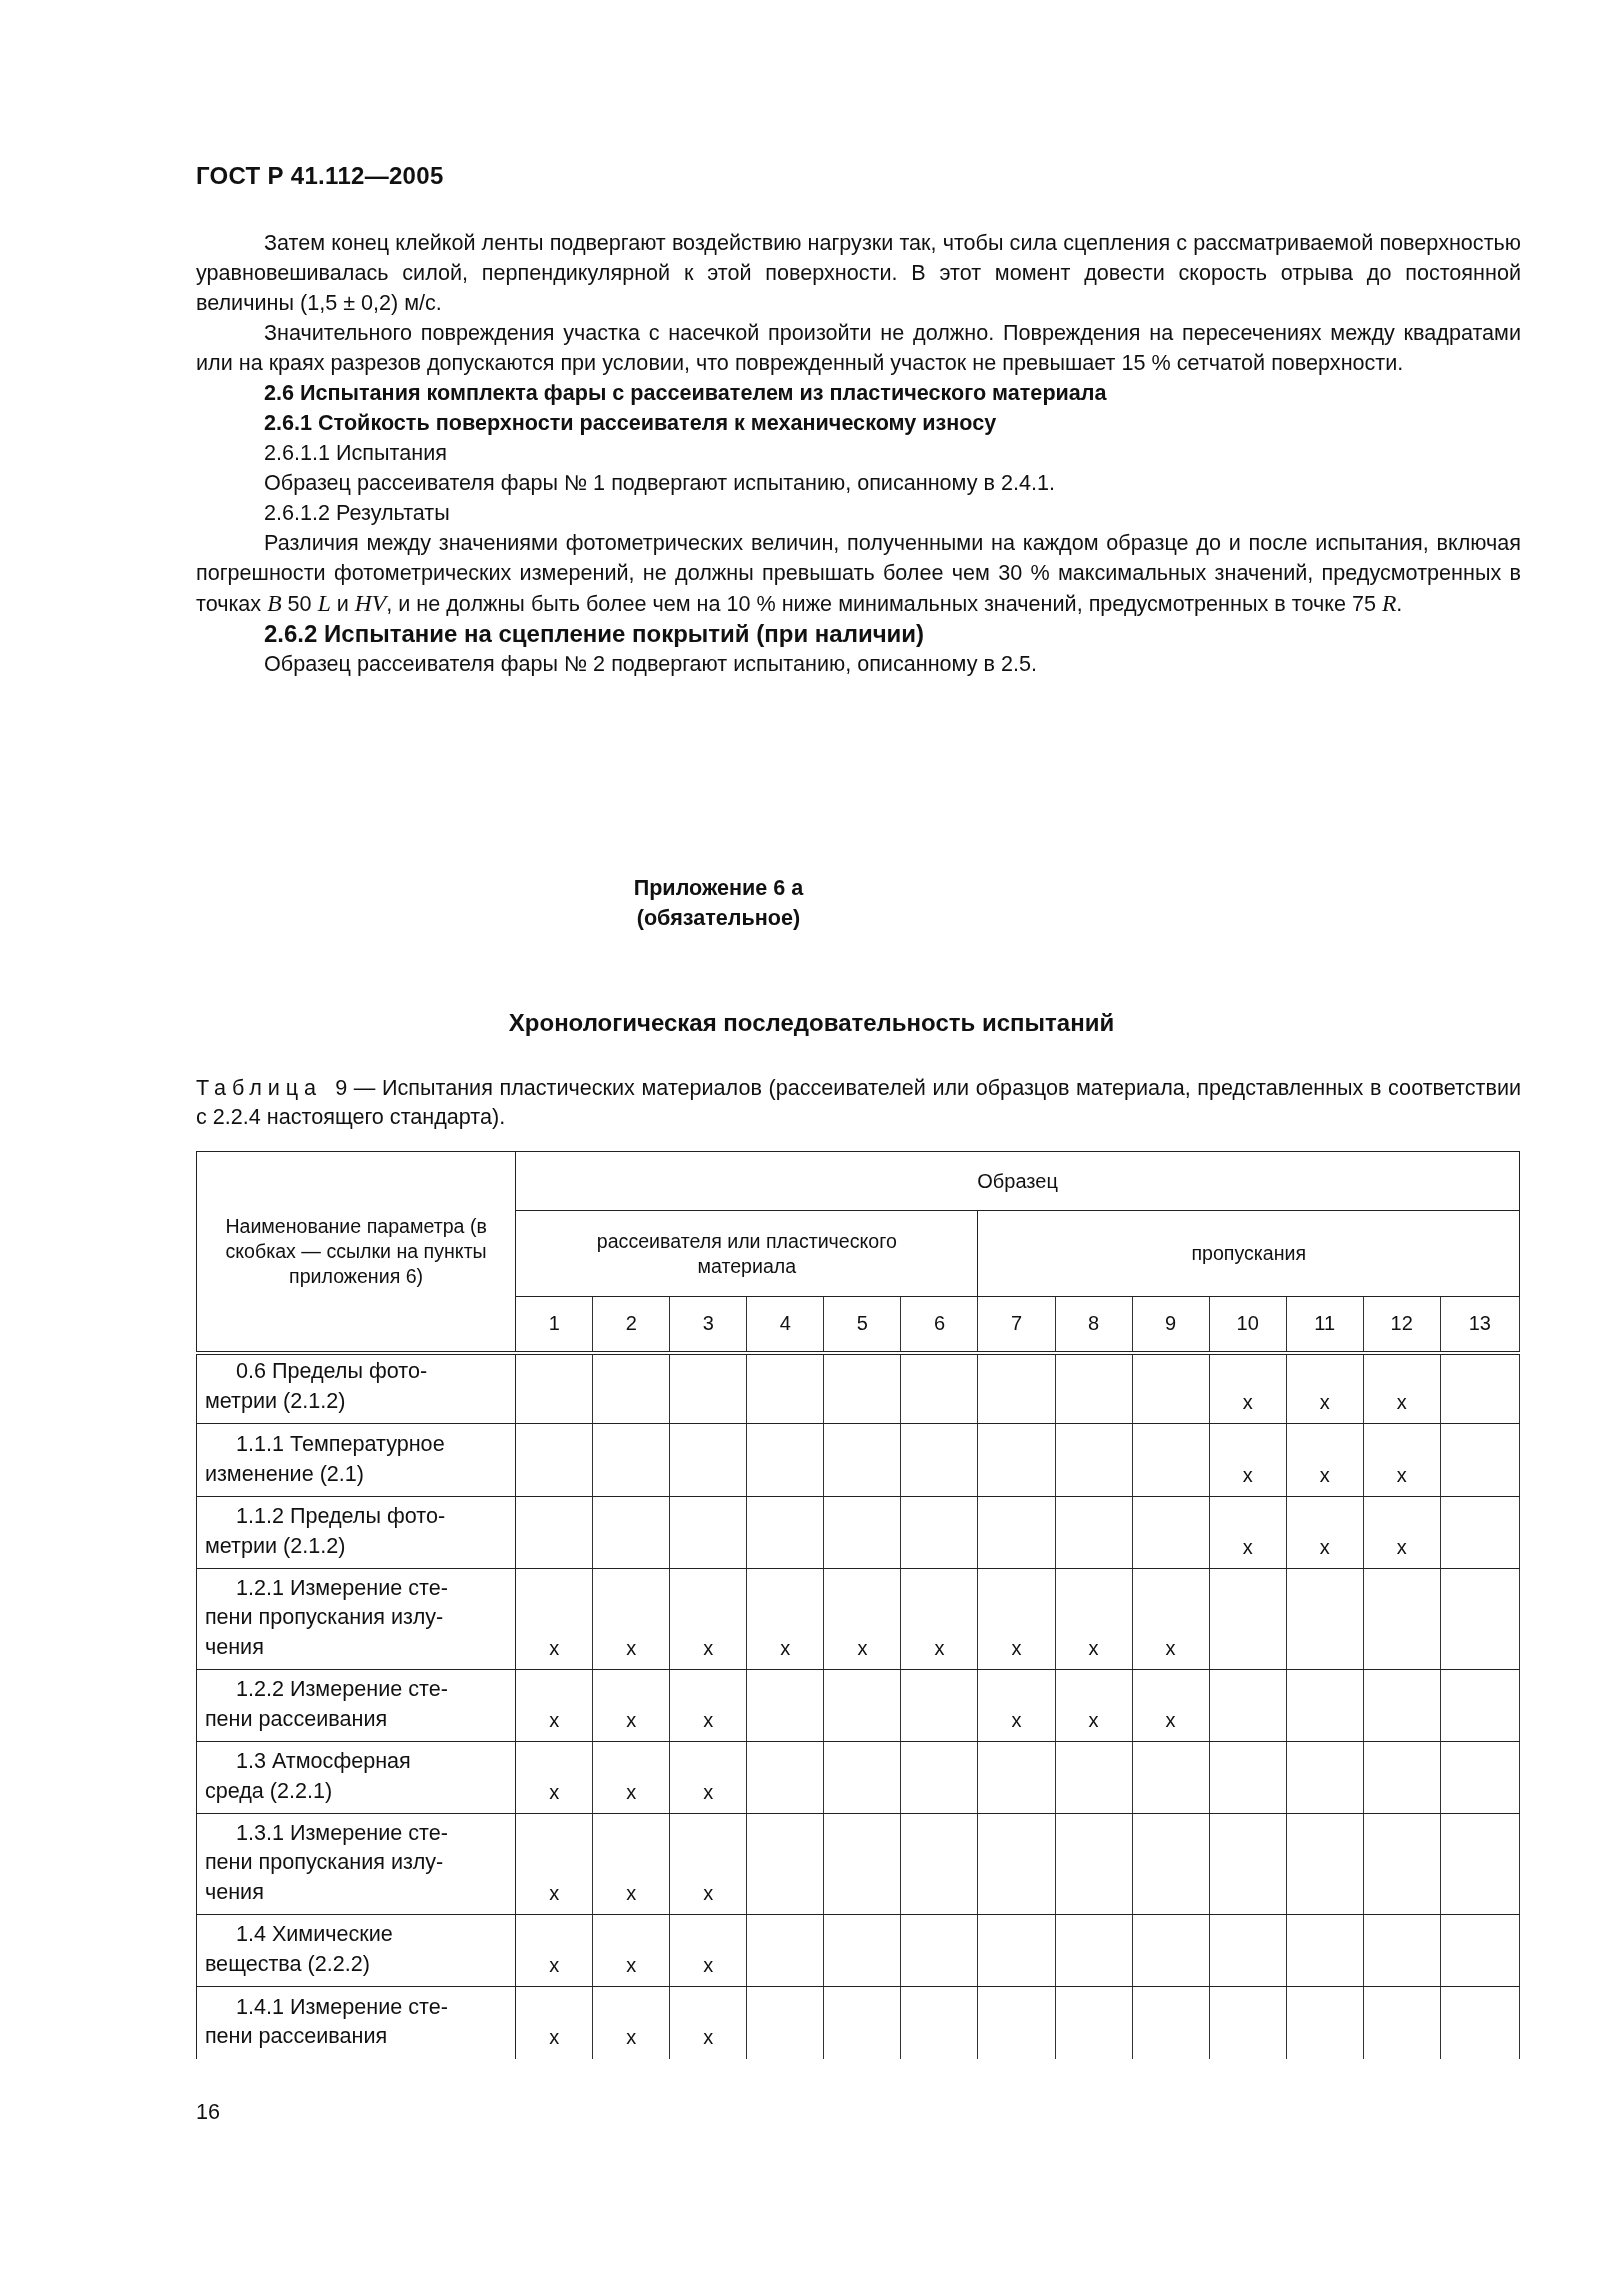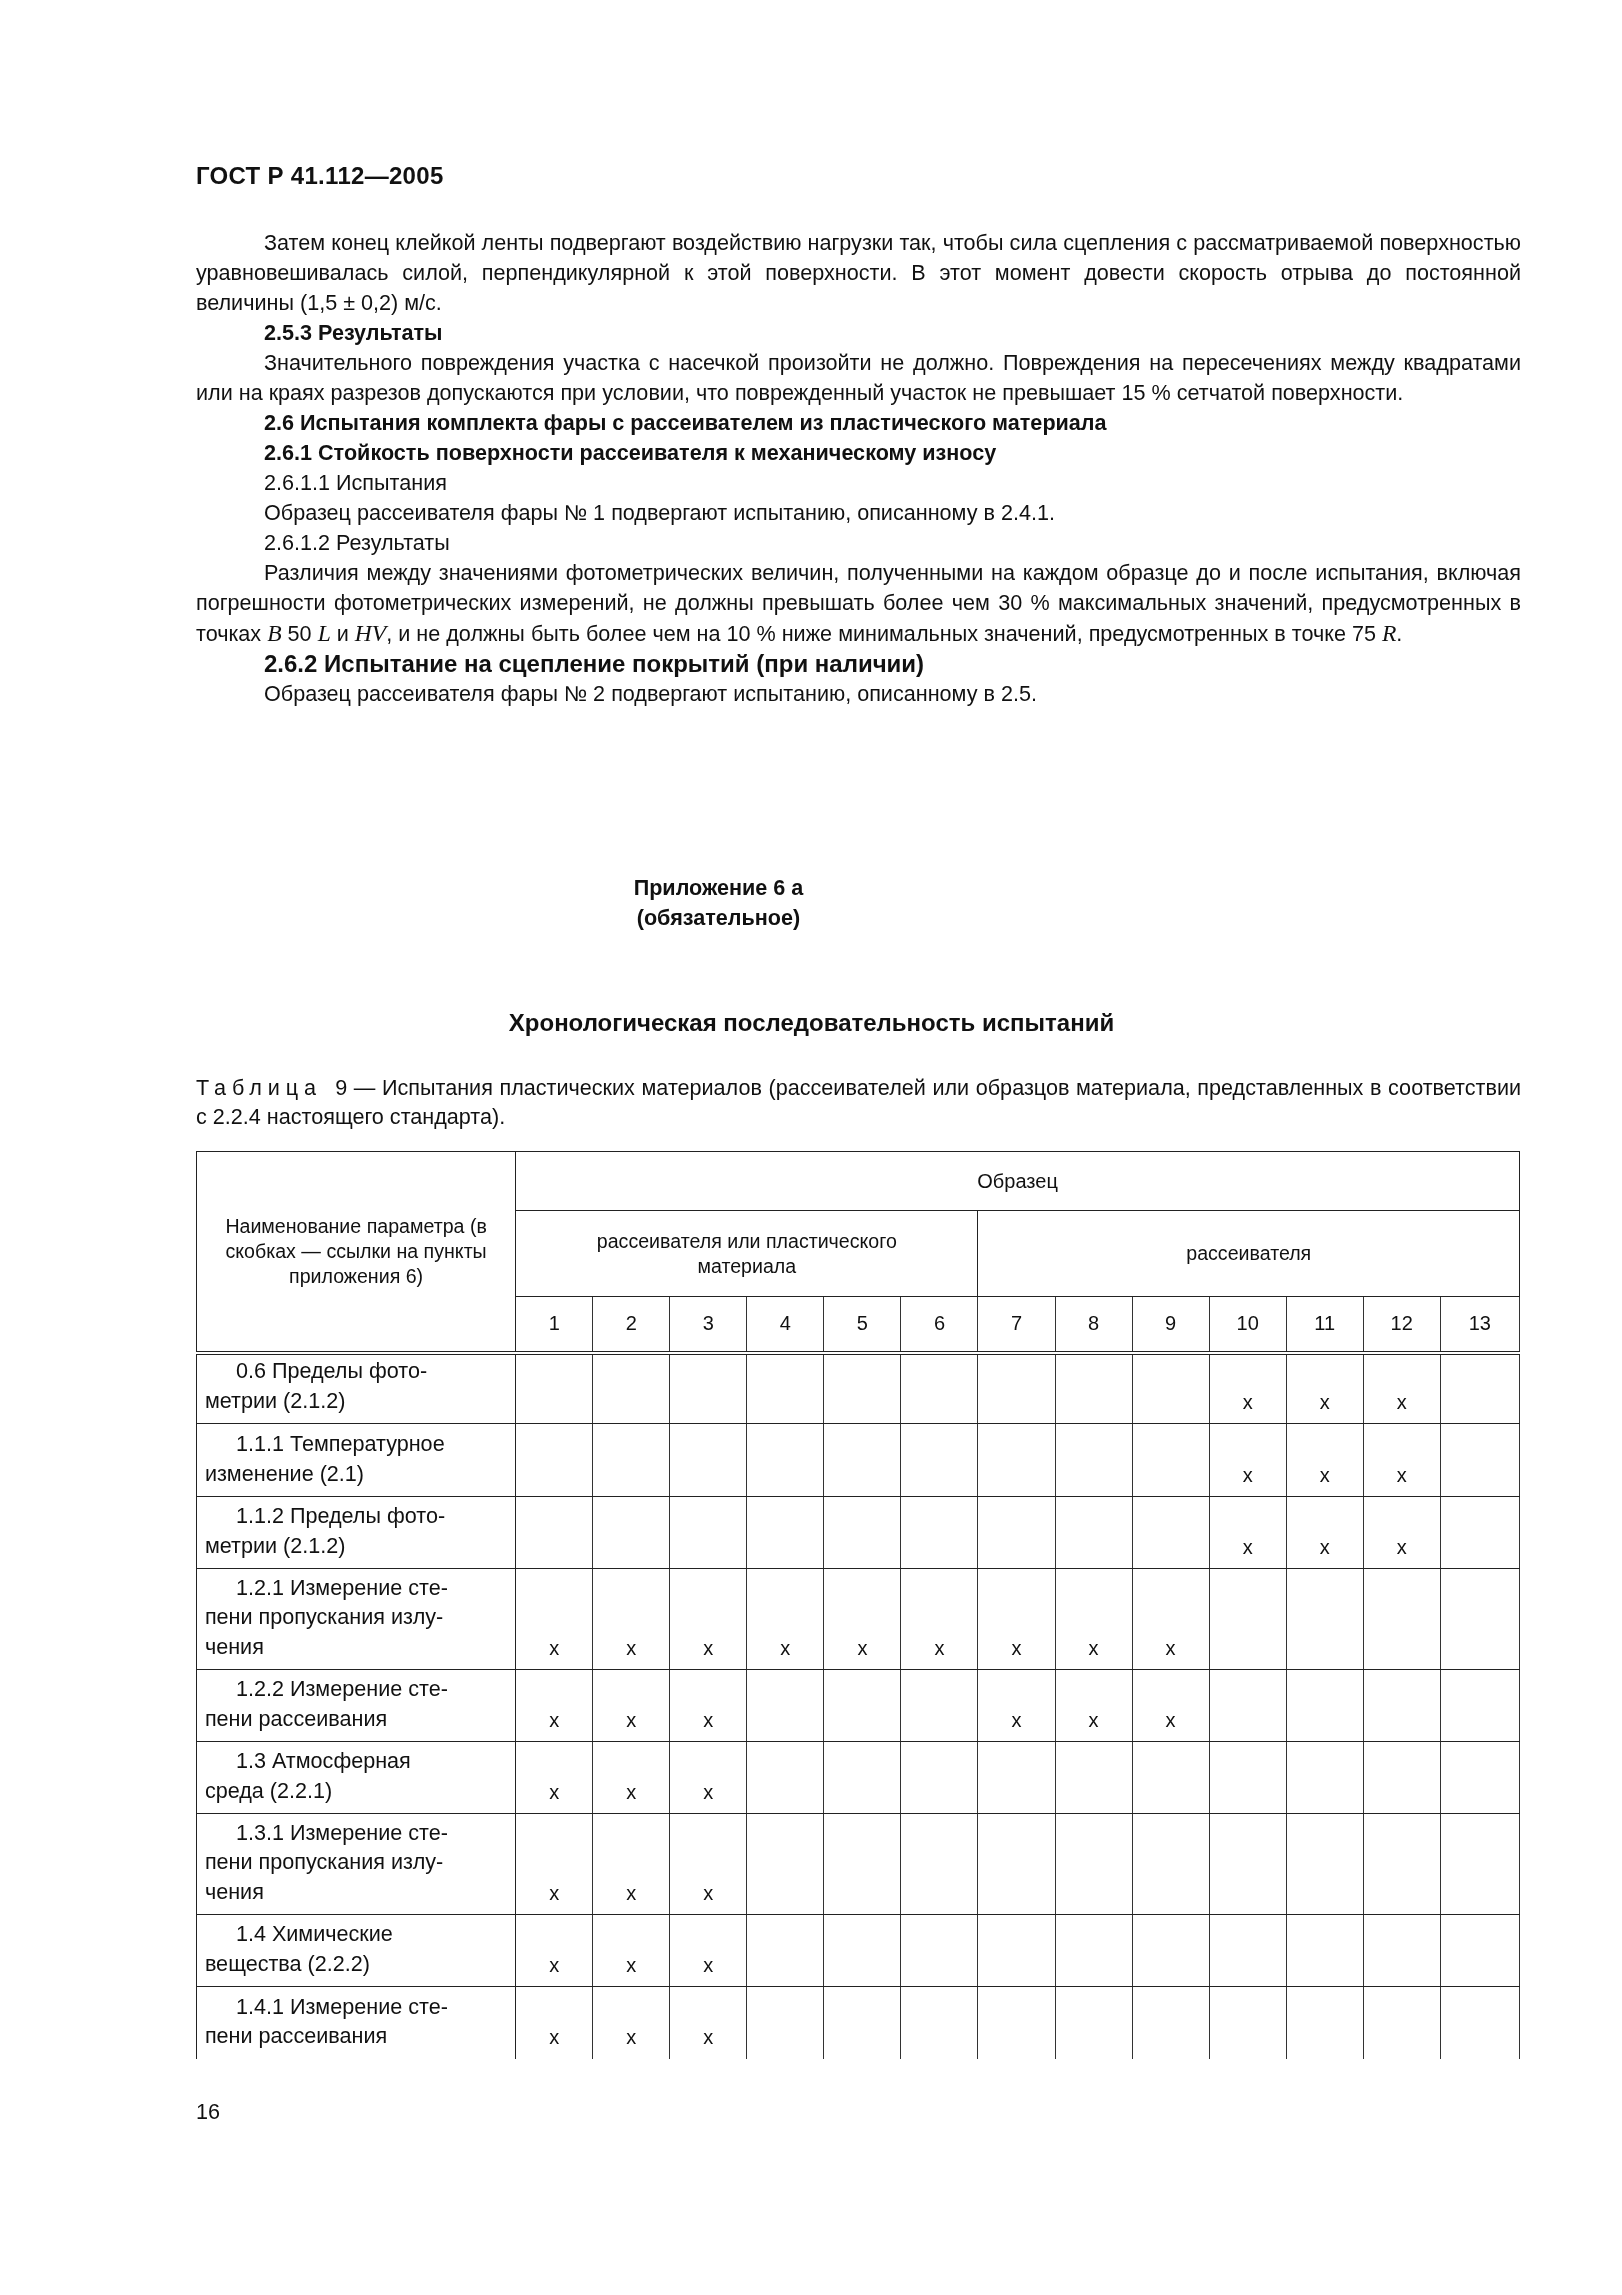--- a/index.html
+++ b/index.html
@@ -29,21 +29,20 @@
   tr.double td { border-top:4.6px double #222; }
   .page-number { left:196px; top:2099px; font-size:21.6px; }
 </style>
 </head>
 <body>
 
 <div class="abs doc-header">ГОСТ Р 41.112—2005</div>
 
 <div class="abs body-text">
   <p class="indent">Затем конец клейкой ленты подвергают воздействию нагрузки так, чтобы сила сцепления с рассматриваемой поверхностью уравновешивалась силой, перпендикулярной к этой поверхности. В этот момент довести скорость отрыва до постоянной величины (1,5 ± 0,2) м/с.</p>
-  <p class="indent bold">2.5.3  Результаты</p>
   <p class="indent">Значительного повреждения участка с насечкой произойти не должно. Повреждения на пересечениях между квадратами или на краях разрезов допускаются при условии, что поврежденный участок не превышает 15 % сетчатой поверхности.</p>
   <p class="indent bold">2.6  Испытания комплекта фары с рассеивателем из пластического материала</p>
   <p class="indent bold">2.6.1  Стойкость поверхности рассеивателя к механическому износу</p>
   <p class="indent">2.6.1.1  Испытания</p>
   <p class="indent">Образец рассеивателя фары № 1 подвергают испытанию, описанному в 2.4.1.</p>
   <p class="indent">2.6.1.2  Результаты</p>
   <p class="indent"><span>Различия между значениями фотометрических величин, полученными на каждом образце до и после испытания, включая погрешности фотометрических измерений, не должны превышать более чем 30 % максимальных значений, предусмотренных в точках </span><span class="italic-sym">B</span><span> 50 </span><span class="italic-sym">L</span><span> и </span><span class="italic-sym">HV</span><span>, и не должны быть более чем на 10 % ниже минимальных значений, предусмотренных в точке 75 </span><span class="italic-sym">R</span><span>.</span></p>
   <p class="indent bold h-lg">2.6.2  Испытание на сцепление покрытий (при наличии)</p>
   <p class="indent">Образец рассеивателя фары № 2 подвергают испытанию, описанному в 2.5.</p>
 </div>
@@ -72,21 +71,21 @@
       <col style="width:77px">
       <col style="width:79px">
   </colgroup>
   <tbody>
       <tr style="height:59px">
     <td rowspan="3" style="padding:0 11.8px; line-height:25px; font-size:19.6px;">Наименование параметра (в скобках — ссылки на пункты приложения 6)</td>
     <td colspan="13">Образец</td>
   </tr>
   <tr style="height:86px">
     <td colspan="6" style="padding:0 39px; line-height:25px; font-size:19.6px;">рассеивателя или пластического материала</td>
-    <td colspan="7" style="font-size:19.6px;">рассеивателя</td>
+    <td colspan="7" style="font-size:19.6px;">пропускания</td>
   </tr>
   <tr style="height:56px" id="col-number-row">
         <td class="thin">1</td>
         <td class="thin">2</td>
         <td class="thin">3</td>
         <td class="thin">4</td>
         <td class="thin">5</td>
         <td class="thin">6</td>
         <td class="thin">7</td>
         <td class="thin">8</td>

